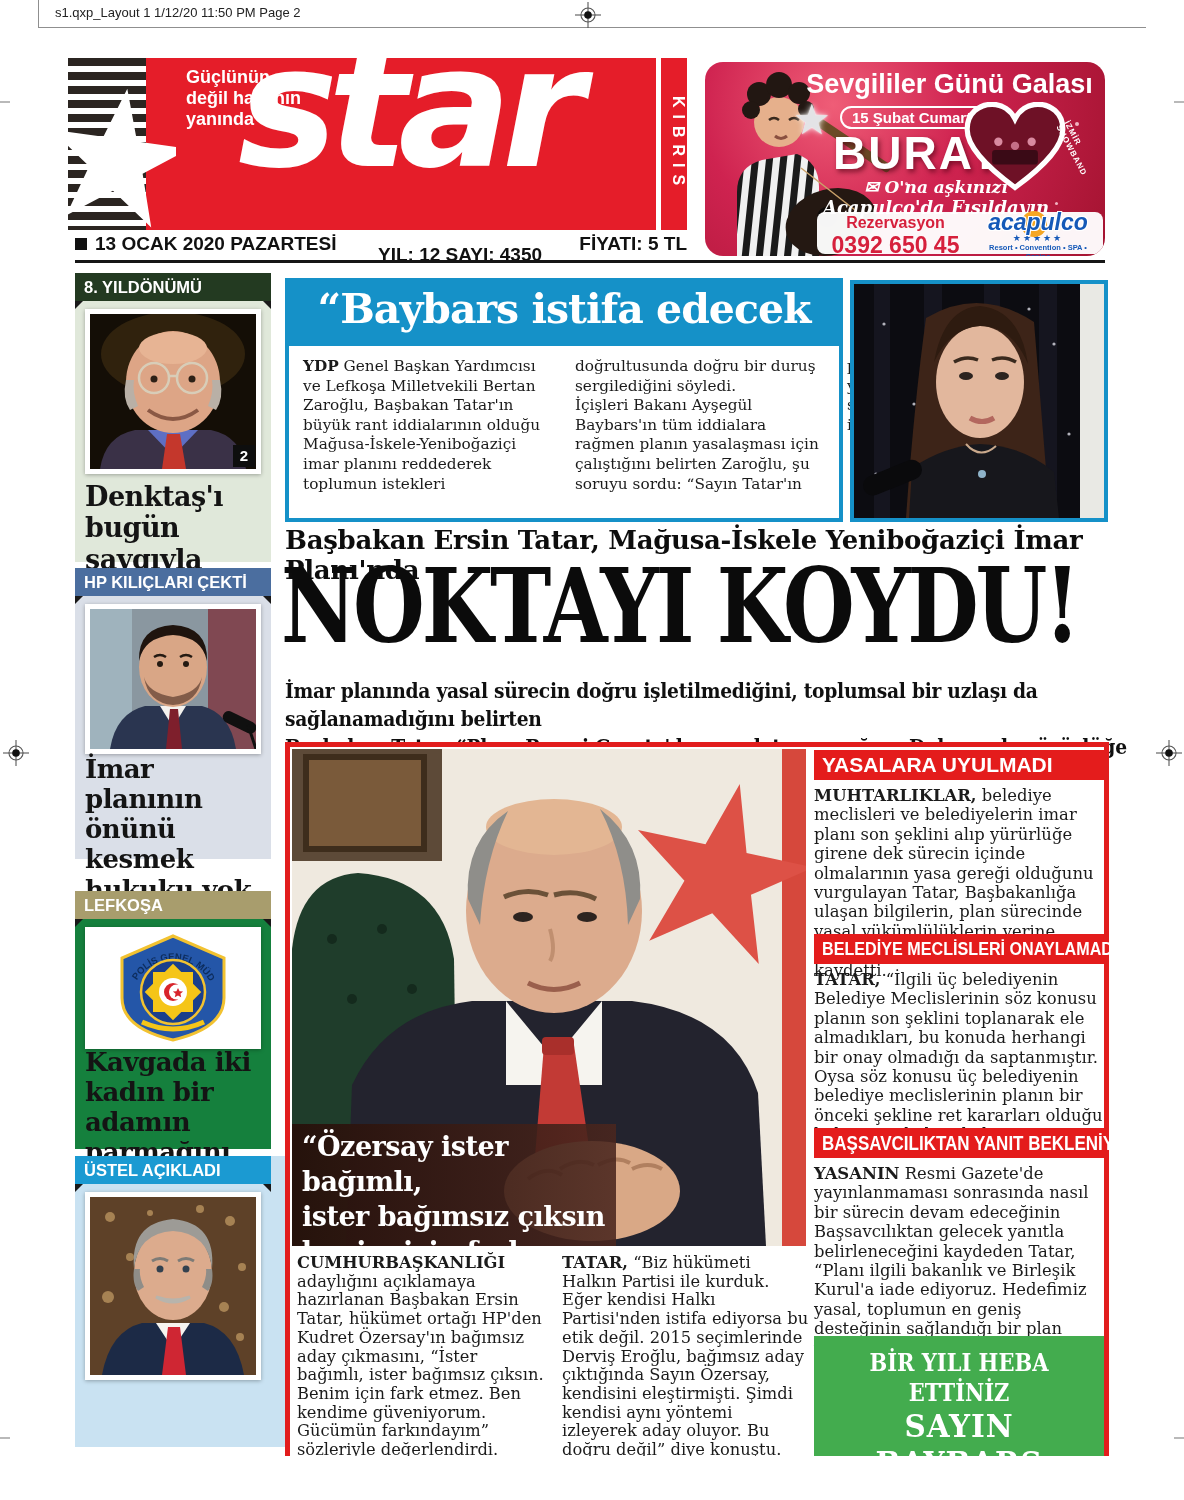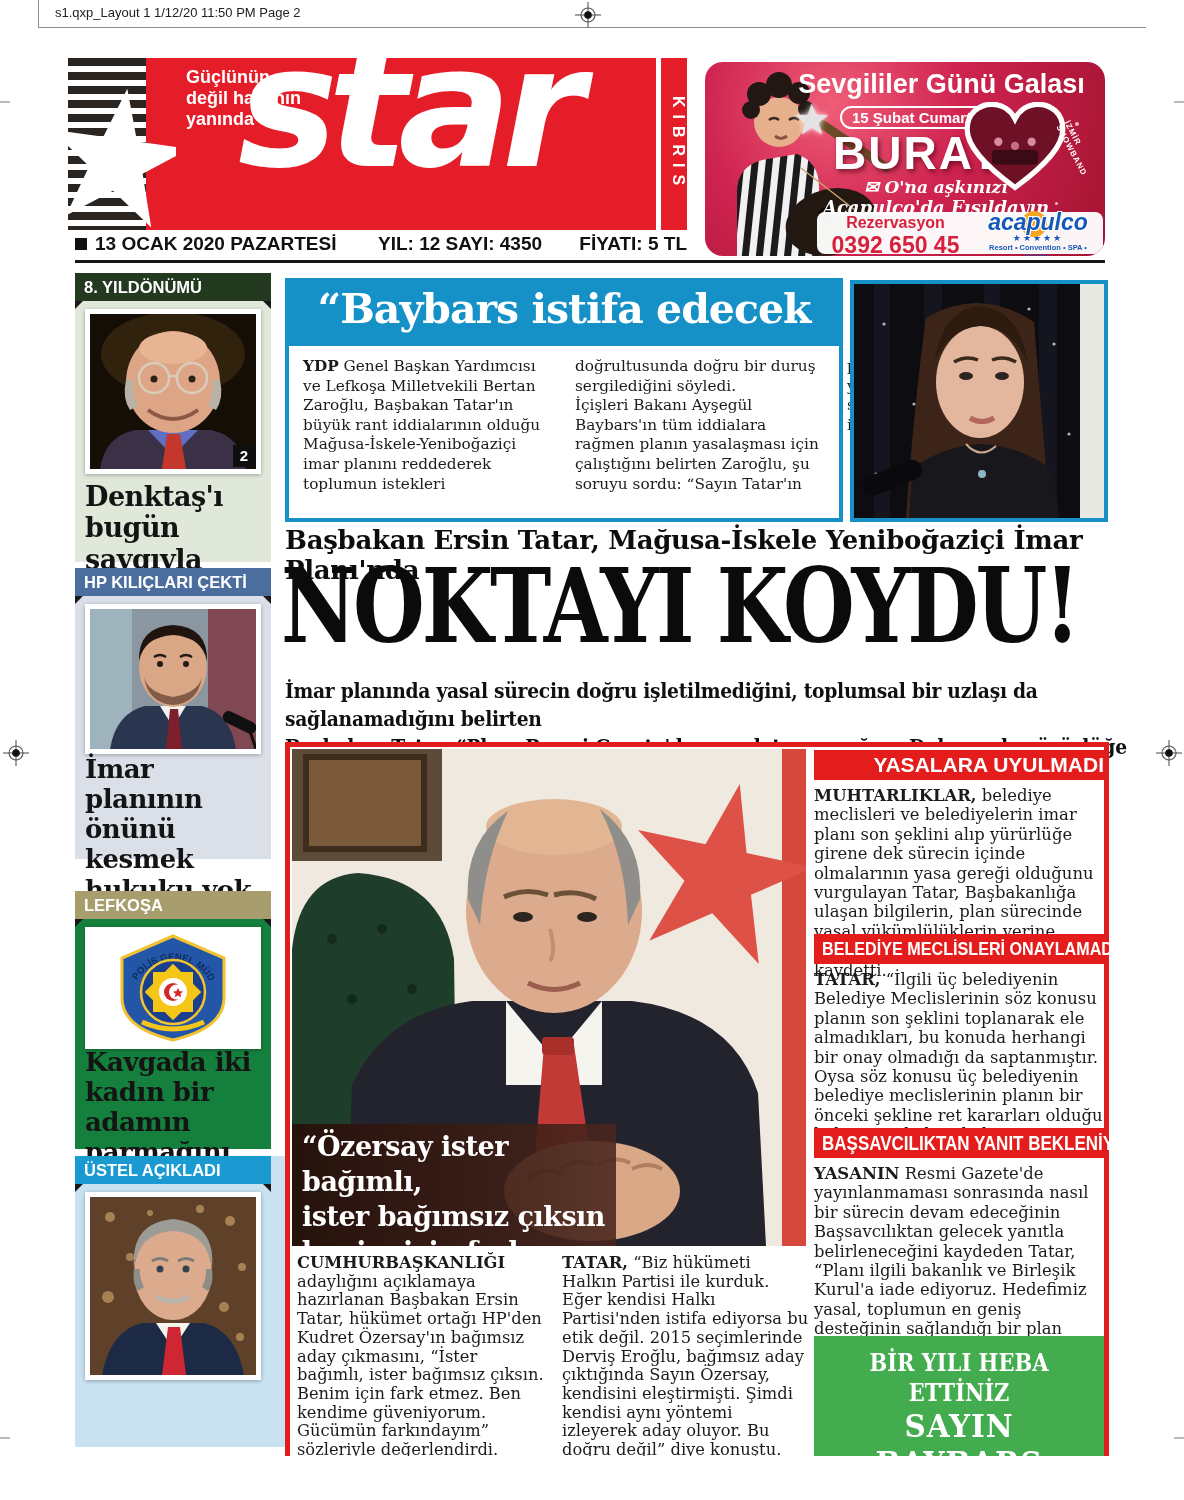--- a/index.html
+++ b/index.html
@@ -23,29 +23,29 @@
           color:#fff;white-space:pre-line;}
   .logotype{position:absolute;left:92px;top:-34px;font:bold italic 168px/1 "DejaVu Sans",sans-serif;
             color:#fff;letter-spacing:-10px;}
   .star-overlay{left:58px;top:80px;width:118px;height:152px;z-index:3;}
   .kibris-gap{left:656px;top:58px;width:5px;height:172px;background:#fff;}
   .kibris{left:661px;top:58px;width:26px;height:172px;background:#e51d29;color:#fff;
           writing-mode:vertical-rl;text-align:center;font:bold 16px "Liberation Sans",sans-serif;
           letter-spacing:7px;padding-top:0;}
   .dateline{left:75px;top:233px;font:bold 19px "Liberation Sans",sans-serif;}
   .dateline::before{content:"";display:inline-block;width:12px;height:12px;background:#111;margin-right:8px;}
-  .issueline{left:378px;top:233px;font:bold 19px "Liberation Sans",sans-serif;}
+  .issueline{left:378px;top:244px;font:bold 19px "Liberation Sans",sans-serif;}
   .priceline{left:555px;top:233px;width:132px;text-align:right;font:bold 19px "Liberation Sans",sans-serif;}
   .toprule{left:75px;top:260px;width:1030px;height:3px;background:#161616;}
 
   
   .ad{left:705px;top:62px;width:400px;height:194px;border-radius:18px;overflow:hidden;
       background:radial-gradient(circle at 32% 22%,#ef5d77 0%,#cf2350 42%,#a31330 100%);}
   .spark{position:absolute;border-radius:50%;background:#ffd9e2;opacity:.8;}
-  .ad-title{position:absolute;left:84px;top:7px;width:305px;text-align:center;
+  .ad-title{position:absolute;left:92px;top:7px;width:305px;text-align:center;
             font:bold 27px "Liberation Sans",sans-serif;color:#fff;}
   .ad-sparkstar{position:absolute;left:88px;top:33px;font-size:42px;color:#e3e3e6;
             text-shadow:0 0 6px #fff,0 0 2px #fff;}
   .ad-pill{position:absolute;left:135px;top:44px;border:2px solid #fff;border-radius:14px;
            padding:1px 10px;font:bold 15px "Liberation Sans",sans-serif;color:#fff;}
   .ad-artist{position:absolute;left:128px;top:64px;font:bold 46px "Liberation Sans",sans-serif;
              color:#fff;letter-spacing:2px;text-shadow:2px 3px 5px rgba(80,0,20,.65);}
   .ad-heart{position:absolute;left:258px;top:40px;width:104px;height:94px;}
   .ad-heartlabel{position:absolute;left:342px;top:78px;transform:rotate(62deg);
                  font:bold 8px "Liberation Sans",sans-serif;color:#fff;letter-spacing:1px;}
@@ -430,21 +430,21 @@
         <p><b>CUMHURBAŞKANLIĞI</b>
       <span>adaylığını açıklamaya hazırlanan Başbakan Ersin Tatar, hükümet ortağı HP'den Kudret Özersay'ın bağımsız aday çıkmasını, “İster bağımlı, ister bağımsız çıksın. Benim için fark etmez. Ben kendime güveniyorum. Gücümün farkındayım” sözleriyle değerlendirdi.</span></p>
       </div>
     <div class="col">
         <p><b>TATAR,</b>
       <span>“Biz hükümeti Halkın Partisi ile kurduk. Eğer kendisi Halkı Partisi'nden istifa ediyorsa bu etik değil. 2015 seçimlerinde Derviş Eroğlu, bağımsız aday çıktığında Sayın Özersay, kendisini eleştirmişti. Şimdi kendisi aynı yöntemi izleyerek aday oluyor. Bu doğru değil” diye konuştu.</span>
       <b>4'te</b></p>
       </div>
   </div>
 
-  <div class="abs rr-bar" style="top:750px;text-align:right;">
+  <div class="abs rr-bar" style="top:750px;">
     <span class="sq">YASALARA UYULMADI</span></div>
   <div class="abs rr-text" style="top:786px;">
     <p><b>MUHTARLIKLAR,</b>
        <span>belediye meclisleri ve belediyelerin imar planı son şeklini alıp yürürlüğe girene dek sürecin içinde olmalarının yasa gereği olduğunu vurgulayan Tatar,  Başbakanlığa ulaşan bilgilerin, plan sürecinde yasal yükümlülüklerin yerine getirilmediği yönünde olduğunu kaydetti.</span></p>
     </div>
 
   <div class="abs rr-bar" style="top:934px;font-size:19px;">
     <span class="sq" style="transform:scaleX(.85);">BELEDİYE MECLİSLERİ ONAYLAMADI</span></div>
   <div class="abs rr-text" style="top:970px;">
     <p><b>TATAR,</b>

